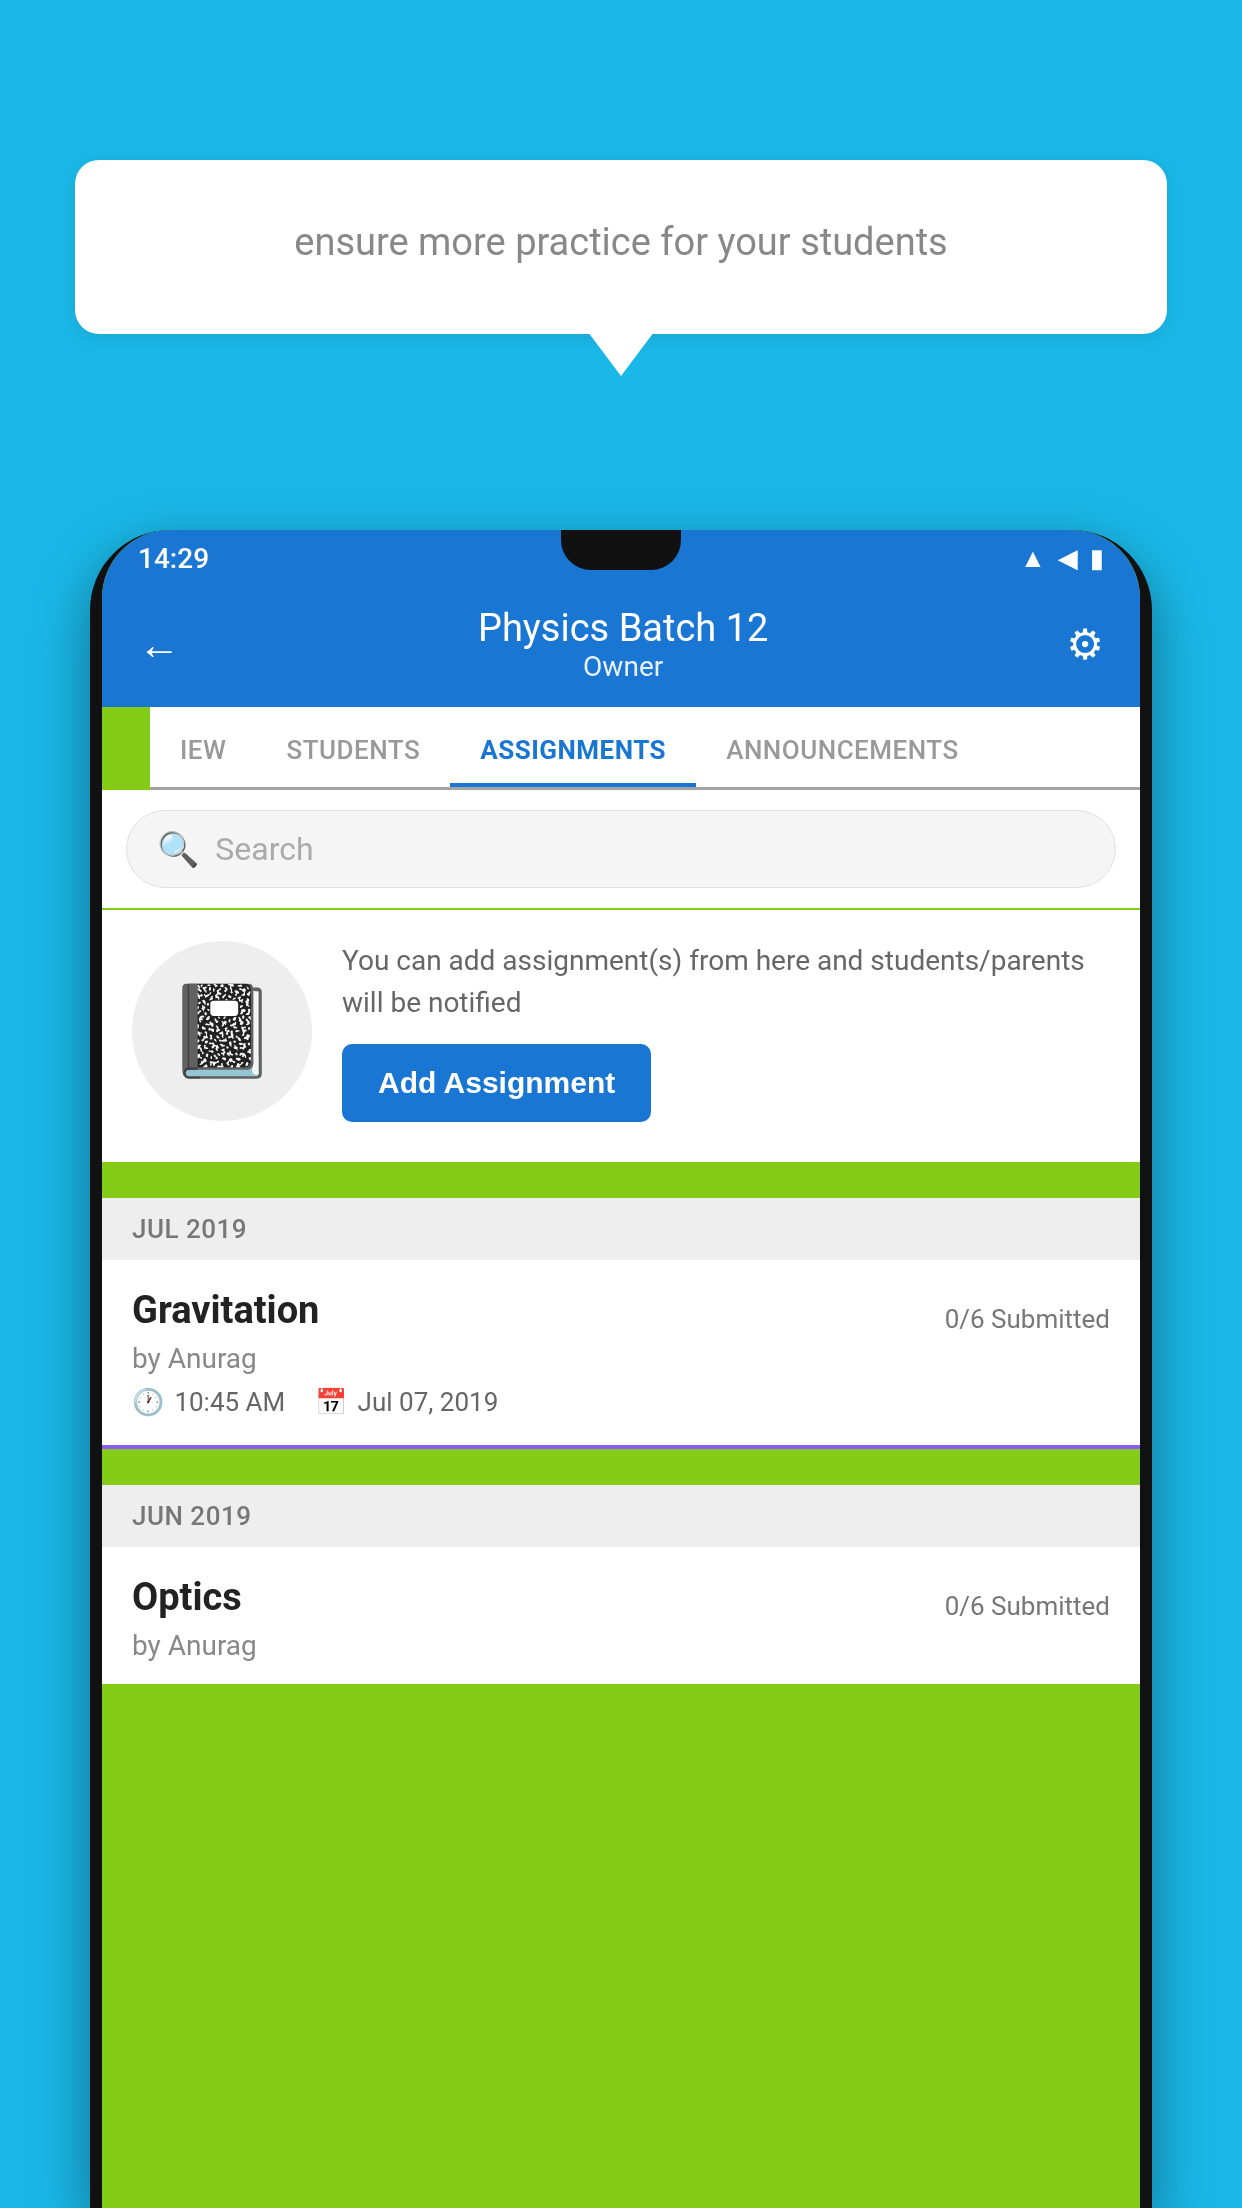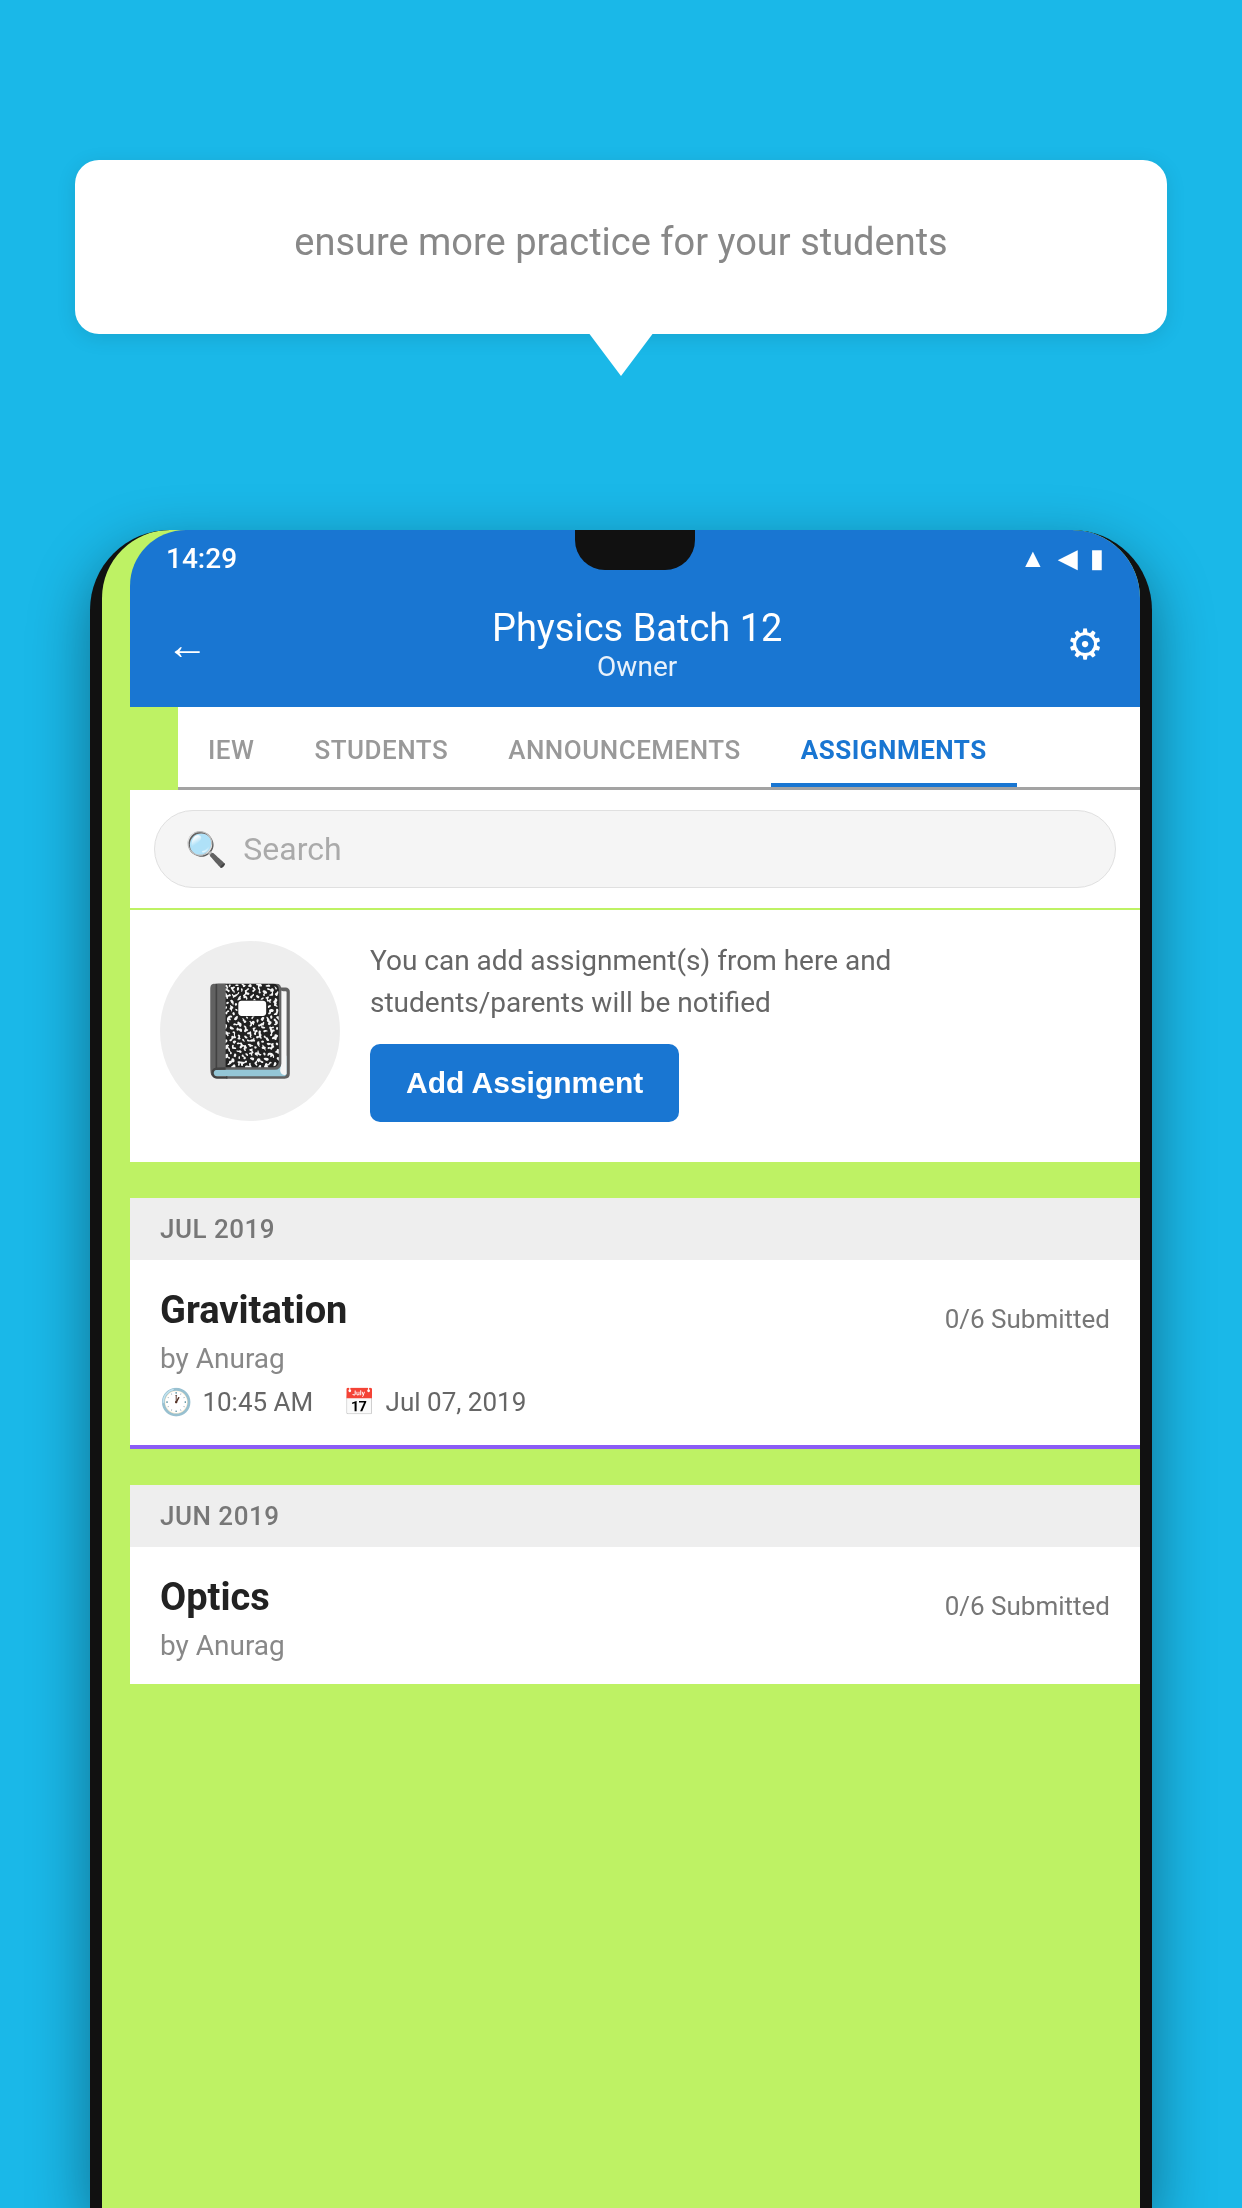--- a/index.html
+++ b/index.html
@@ -74,22 +74,21 @@
 
     
     .phone-screen {
       position: absolute;
       top: 0;
       left: 12px;
       right: 12px;
       bottom: 0;
       border-radius: 68px 68px 0 0;
       overflow: hidden;
-      background: #bef264;
-      padding-left: 28px;
+      background: #84cc16;
     }
 
     
     .status-bar {
       background: #1976d2;
       height: 56px;
       display: flex;
       align-items: center;
       justify-content: space-between;
       padding: 0 36px;
@@ -369,22 +368,22 @@
       <div class="header-center">
         <div class="header-title">Physics Batch 12</div>
         <div class="header-subtitle">Owner</div>
       </div>
       <div class="header-gear">⚙</div>
     </div>
 
     <div class="tab-bar">
       <div class="tab-item">IEW</div>
       <div class="tab-item">STUDENTS</div>
+      <div class="tab-item active">ASSIGNMENTS</div>
       <div class="tab-item">ANNOUNCEMENTS</div>
-      <div class="tab-item active">ASSIGNMENTS</div>
     </div>
 
     <div class="search-container">
       <div class="search-bar">
         <span class="search-icon-wrap">🔍</span>
         <span class="search-text">Search</span>
       </div>
     </div>
 
     <div class="add-assignment-section">

